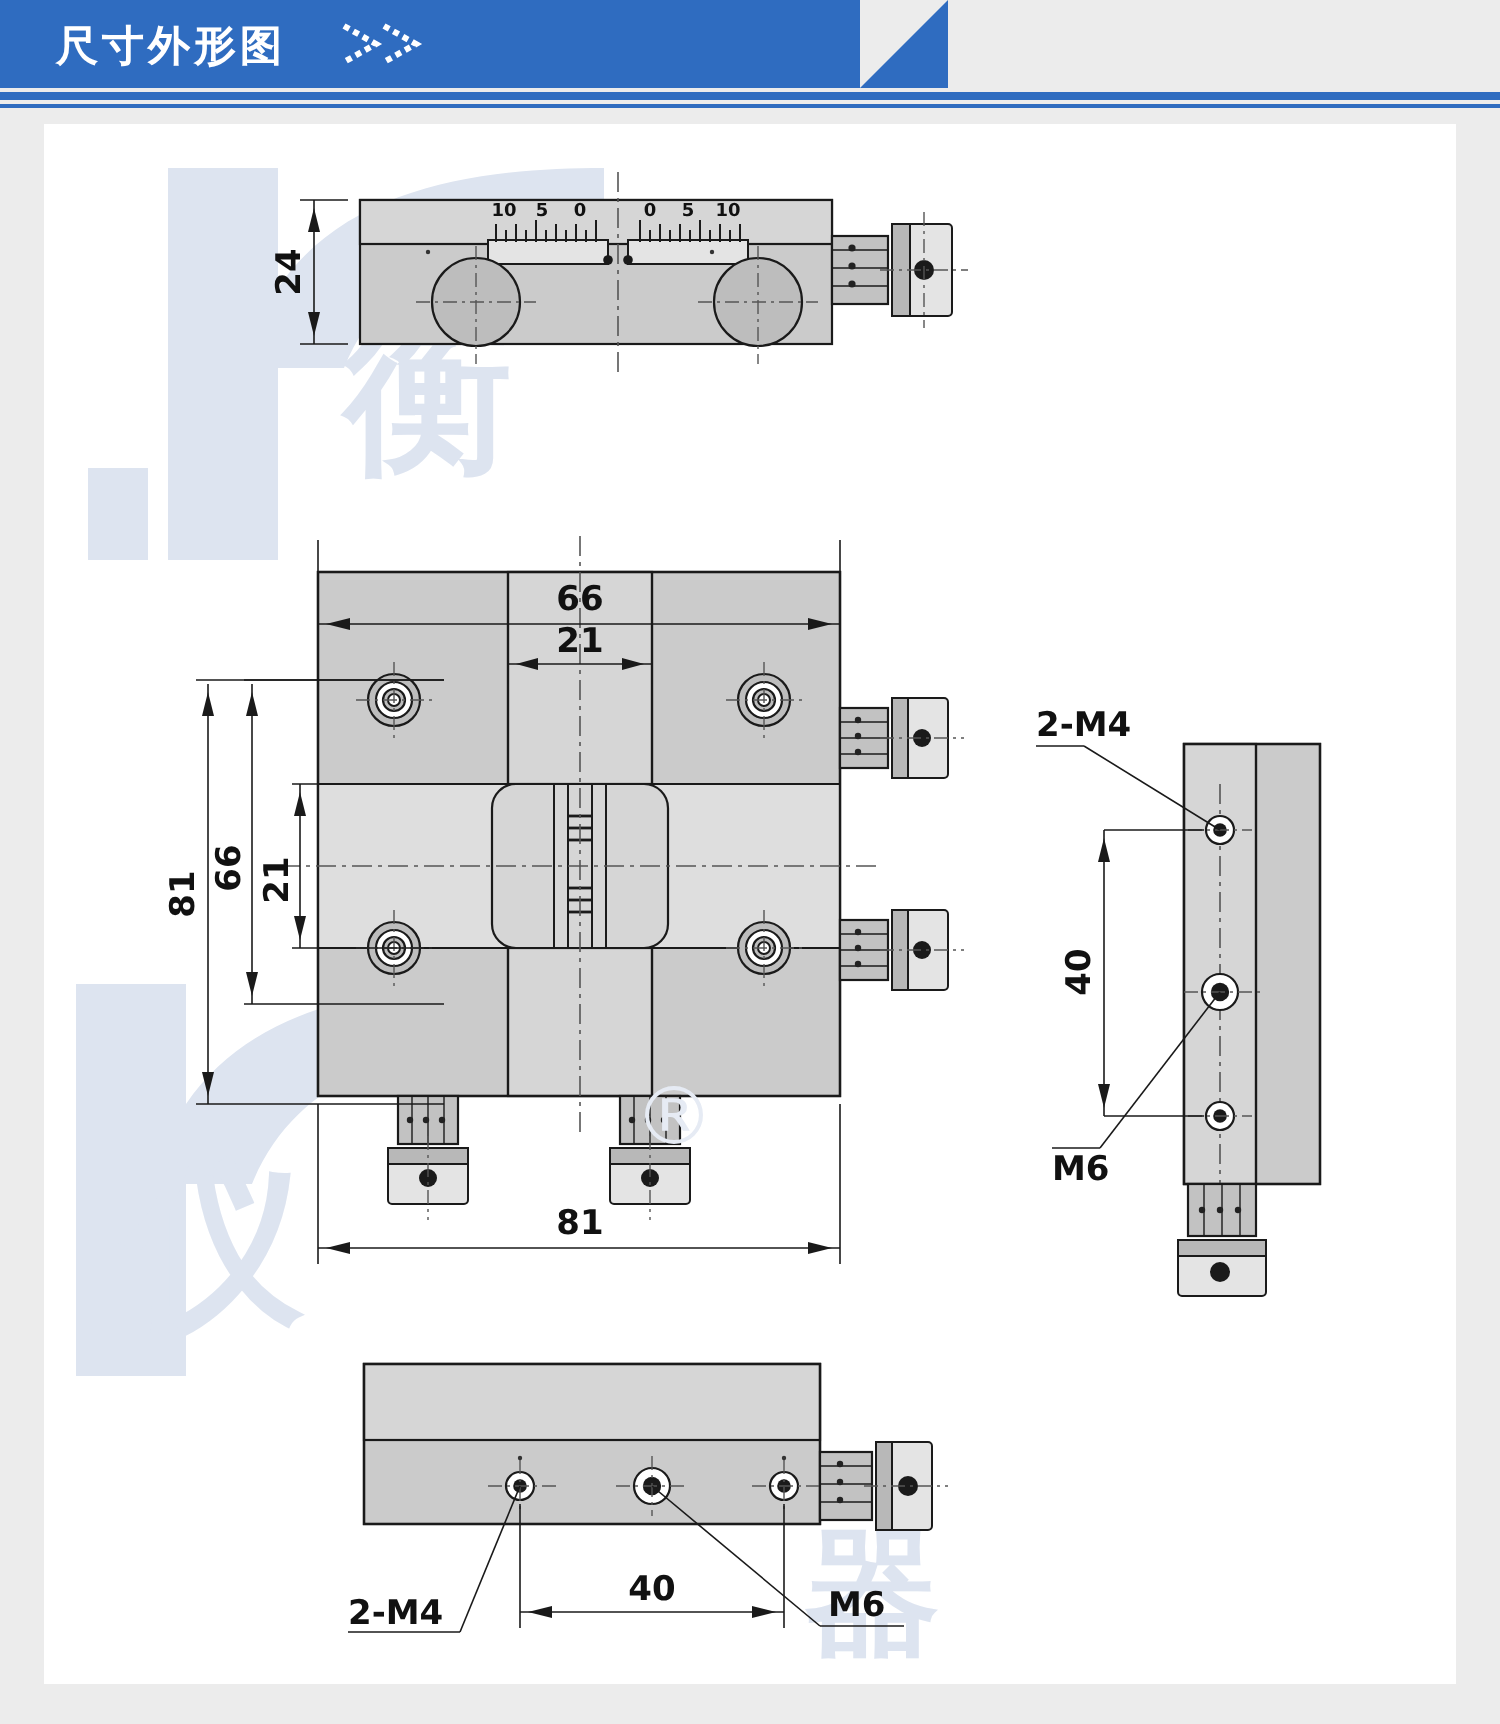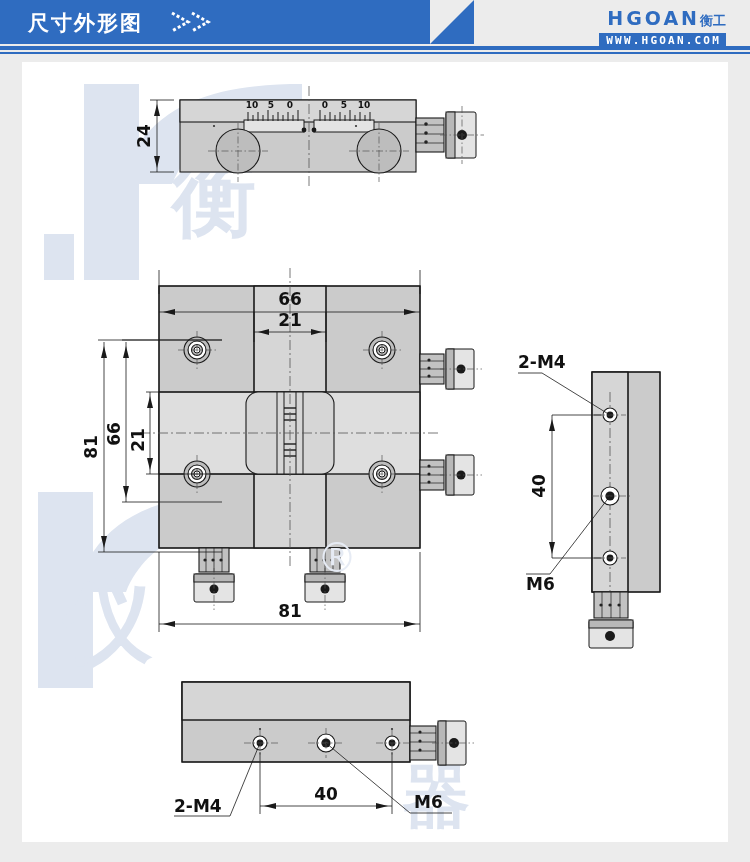--- a/index.html
+++ b/index.html
@@ -115,26 +115,20 @@
   <div class="header-title">尺寸外形图</div>
   <div class="header-chev">
     <svg width="58" height="24" viewBox="0 0 58 24">
       <path d="M4 3 L20 12 L4 21" stroke="#ffffff" stroke-width="3" fill="none" stroke-dasharray="3 2.4"></path>
       <path d="M24 3 L40 12 L24 21" stroke="#ffffff" stroke-width="3" fill="none" stroke-dasharray="3 2.4"></path>
     </svg>
   </div>
   <div class="header-rule"></div>
   <div class="header-rule2"></div>
 
-  <div class="logo">
-    <div class="logo-main">
-      <span>HGOAN</span><span class="logo-cn">衡工</span>
-    </div>
-    <div class="logo-url">WWW.HGOAN.COM</div>
-  </div>
 </div>
 
 <div class="panel">
  <div class="panel-inner">
 
   <div class="wm wm-h">
     <svg width="260" height="200" viewBox="0 0 260 200">
       <path d="M40 0 L95 0 L95 196 L40 196 Z" fill="#dde4f0"></path>
       <path d="M95 60 C130 8 200 0 258 0 L258 30 C205 30 150 46 128 100 L95 100 Z" fill="#dde4f0"></path>
       <path d="M0 150 L30 150 L30 196 L0 196 Z" fill="#dde4f0"></path>

